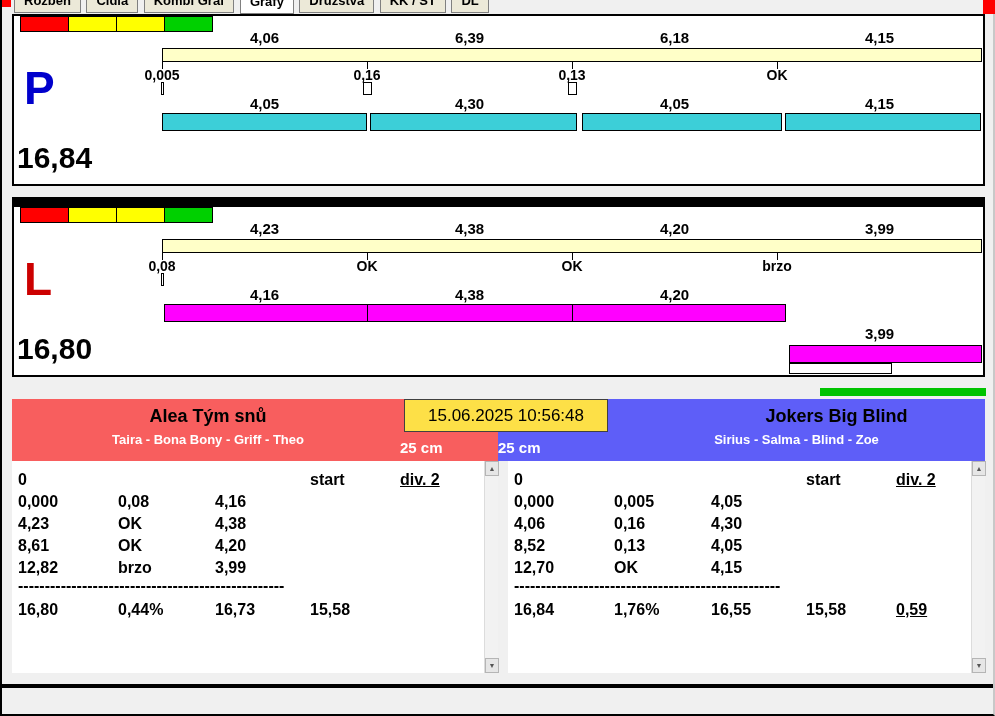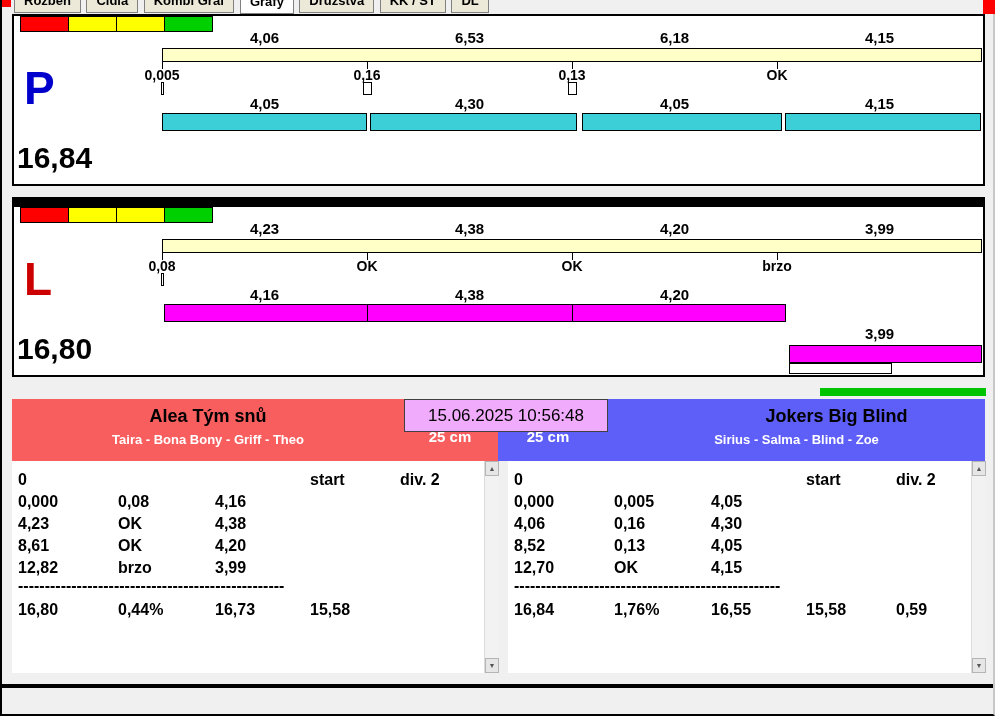--- a/index.html
+++ b/index.html
@@ -57,37 +57,37 @@
   
   .team-header{position:absolute;top:399px;height:62px;}
   #teamLeftHeader{left:12px;width:486px;background:#f85e5e;}
   #teamRightHeader{left:498px;width:487px;background:#5e5ef8;}
   .team-title{position:absolute;top:6px;height:22px;line-height:22px;text-align:center;font-size:18px;font-weight:bold;color:#000;}
   #teamLeftHeader .team-title{left:0;width:392px;}
   #teamRightHeader .team-title{left:110px;width:377px;padding-left:40px;}
   .team-members{position:absolute;top:33px;height:16px;line-height:16px;text-align:center;font-size:13px;font-weight:bold;color:#fff;}
   #teamLeftHeader .team-members{left:0;width:392px;}
   #teamRightHeader .team-members{left:110px;width:377px;}
-  .height-label{position:absolute;top:28px;width:100px;height:20px;line-height:20px;text-align:center;font-size:15px;font-weight:bold;color:#fff;}
+  .height-label{position:absolute;top:39px;width:100px;height:20px;line-height:20px;font-size:15px;font-weight:bold;color:#fff;}
   #teamLeftHeader .height-label{left:388px;}
   #teamRightHeader .height-label{left:0;}
-  .datetime-box{position:absolute;left:404px;top:399px;width:204px;height:33px;background:#f0abfc;border:1px solid #404040;box-sizing:border-box;
+  .datetime-box{position:absolute;left:404px;top:399px;width:204px;height:33px;background:#fde047;border:1px solid #404040;box-sizing:border-box;
                 text-align:center;line-height:31px;font-size:17px;color:#000;z-index:10;}
 
   
   .result-area{position:absolute;top:461px;height:212px;background:#fff;}
   #resultLeft{left:12px;width:486px;}
   #resultRight{left:508px;width:477px;}
   .res-rows{position:absolute;left:6px;top:8px;right:15px;}
   .res-row{display:flex;height:22px;line-height:22px;font-size:16px;font-weight:bold;color:#000;white-space:nowrap;}
   .res-row .c1{width:100px;}
   .res-row .c2{width:97px;}
   .res-row .c3{width:95px;}
   .res-row .c4{width:90px;}
-  .res-row .c5{flex:1;}
+  .res-row .c5{flex:1;text-decoration:underline;}
   .res-sep{height:16px;line-height:14px;font-size:16px;font-weight:bold;white-space:nowrap;overflow:hidden;width:292px;color:#000;}
   .res-row.totals{height:28px;line-height:30px;}
   .vscroll{position:absolute;right:0;top:0;width:14px;height:100%;background:#f2f2f2;border-left:1px solid #dcdcdc;box-sizing:border-box;}
   .sbtn{position:absolute;left:0;width:14px;height:15px;background:#e6e6e6;border:1px solid #b5b5b5;box-sizing:border-box;
         text-align:center;font-size:7px;line-height:13px;color:#555;cursor:default;}
   .sbtn.up{top:0;}
   .sbtn.down{bottom:0;}
 
   .bottom-bar{position:absolute;left:0;top:684px;width:995px;height:4px;background:#000;}
 </style>
@@ -113,21 +113,21 @@
     <span class="ind red"></span>
     <span class="ind yellow"></span>
     <span class="ind yellow"></span>
     <span class="ind green"></span>
   </div>
   <div class="lane-letter" style="color:#0000cc;">P</div>
   <div class="lane-total">16,84</div>
   <div class="track">
     <div class="splits-row splits-top">
       <span>4,06</span>
-      <span>6,53</span>
+      <span>6,39</span>
       <span>6,18</span>
       <span>4,15</span>
     </div>
     <div class="timeline-bar"></div>
     <div class="tick" style="left:0;"></div>
     <div class="tick" style="left:205px;"></div>
     <div class="tick" style="left:410px;"></div>
     <div class="tick" style="left:615px;"></div>
     <span class="exch" style="left:0;">0,005</span>
     <span class="exch" style="left:205px;">0,16</span>

